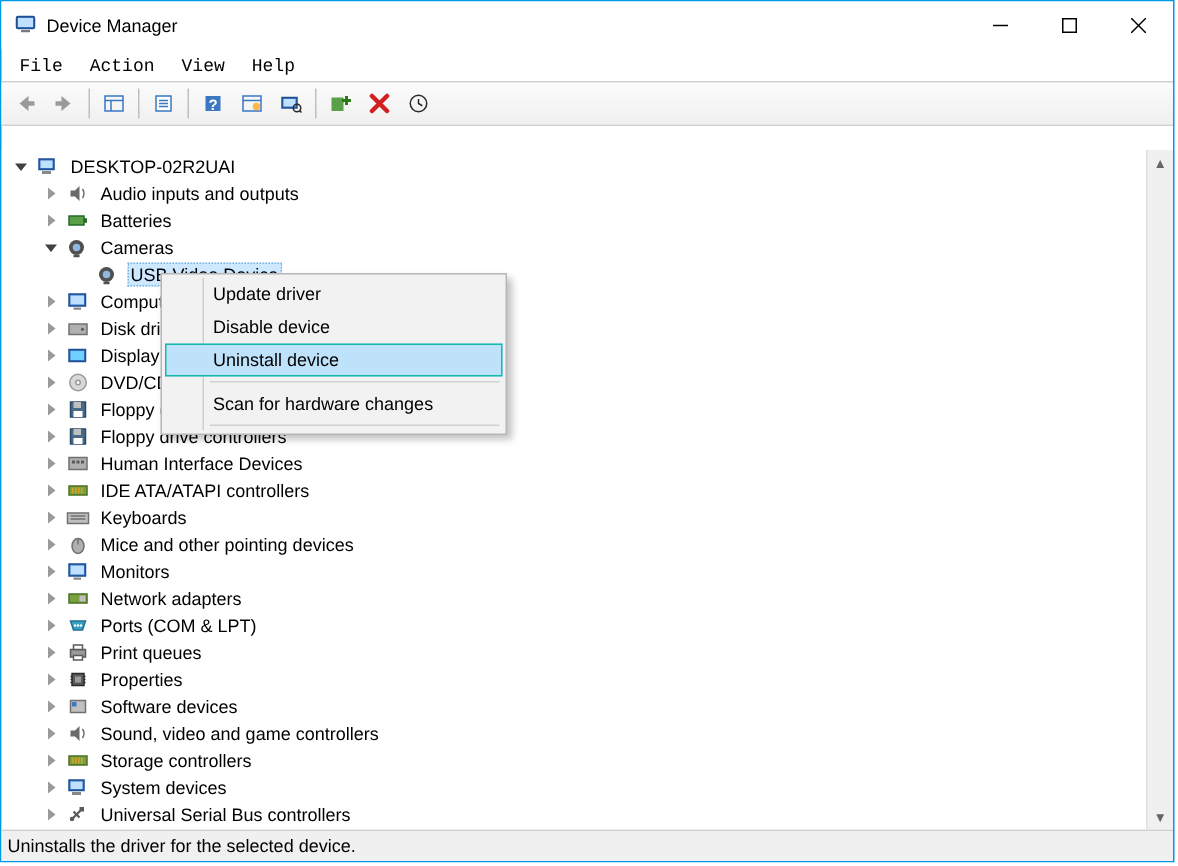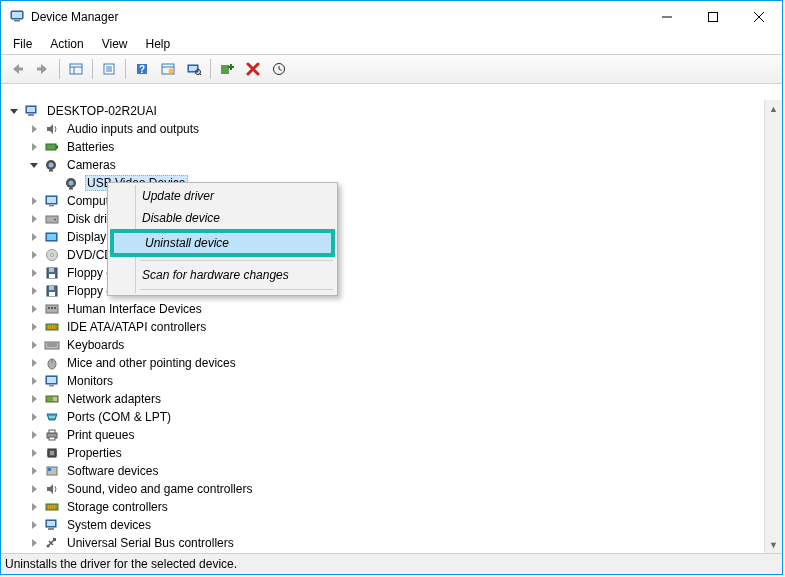--- a/index.html
+++ b/index.html
@@ -47,21 +47,21 @@
 
   
   .menubar {
     height: 20px;
     display: flex;
     align-items: center;
     padding: 0 4px;
     gap: 2px;
     border-top: 1px solid transparent;
   }
-  .menubar .menu-item { padding: 2px 8px; font-size: 12px; }
+  .menubar .menu-item { padding: 2px 8px; font-size: 12px; font-family: Liberation Mono, monospace; }
 
   
   .toolbar {
     height: 28px;
     border-top: 1px solid #d0d0d0;
     border-bottom: 1px solid #d0d0d0;
     background: linear-gradient(#fbfbfb,#f0f0f0);
     display: flex;
     align-items: center;
     padding: 0 4px;
@@ -157,23 +157,22 @@
     position: absolute;
     left: 27px; top: 2px; bottom: 2px;
     width: 1px; background: #d0d0d0;
   }
   .ctx-item {
     position: relative;
     height: 22px;
     display: flex;
     align-items: center;
     padding-left: 32px;
-    font-style: italic;
-  }
-  .ctx-item.highlight { background: #bfe2fb; border: 4px solid #14b8a6; padding-left:31px; height:20px; }
+  }
+  .ctx-item.highlight { background: #bfe2fb; border: 1px solid #14b8a6; padding-left:31px; height:20px; }
   .ctx-sep { height: 1px; background: #d0d0d0; margin: 3px 2px 3px 30px; }
   .ctx-item.bold { font-weight: 600; }
 
   
   .statusbar {
     height: 20px;
     border-top: 1px solid #d0d0d0;
     background: #f0f0f0;
     display: flex;
     align-items: center;

